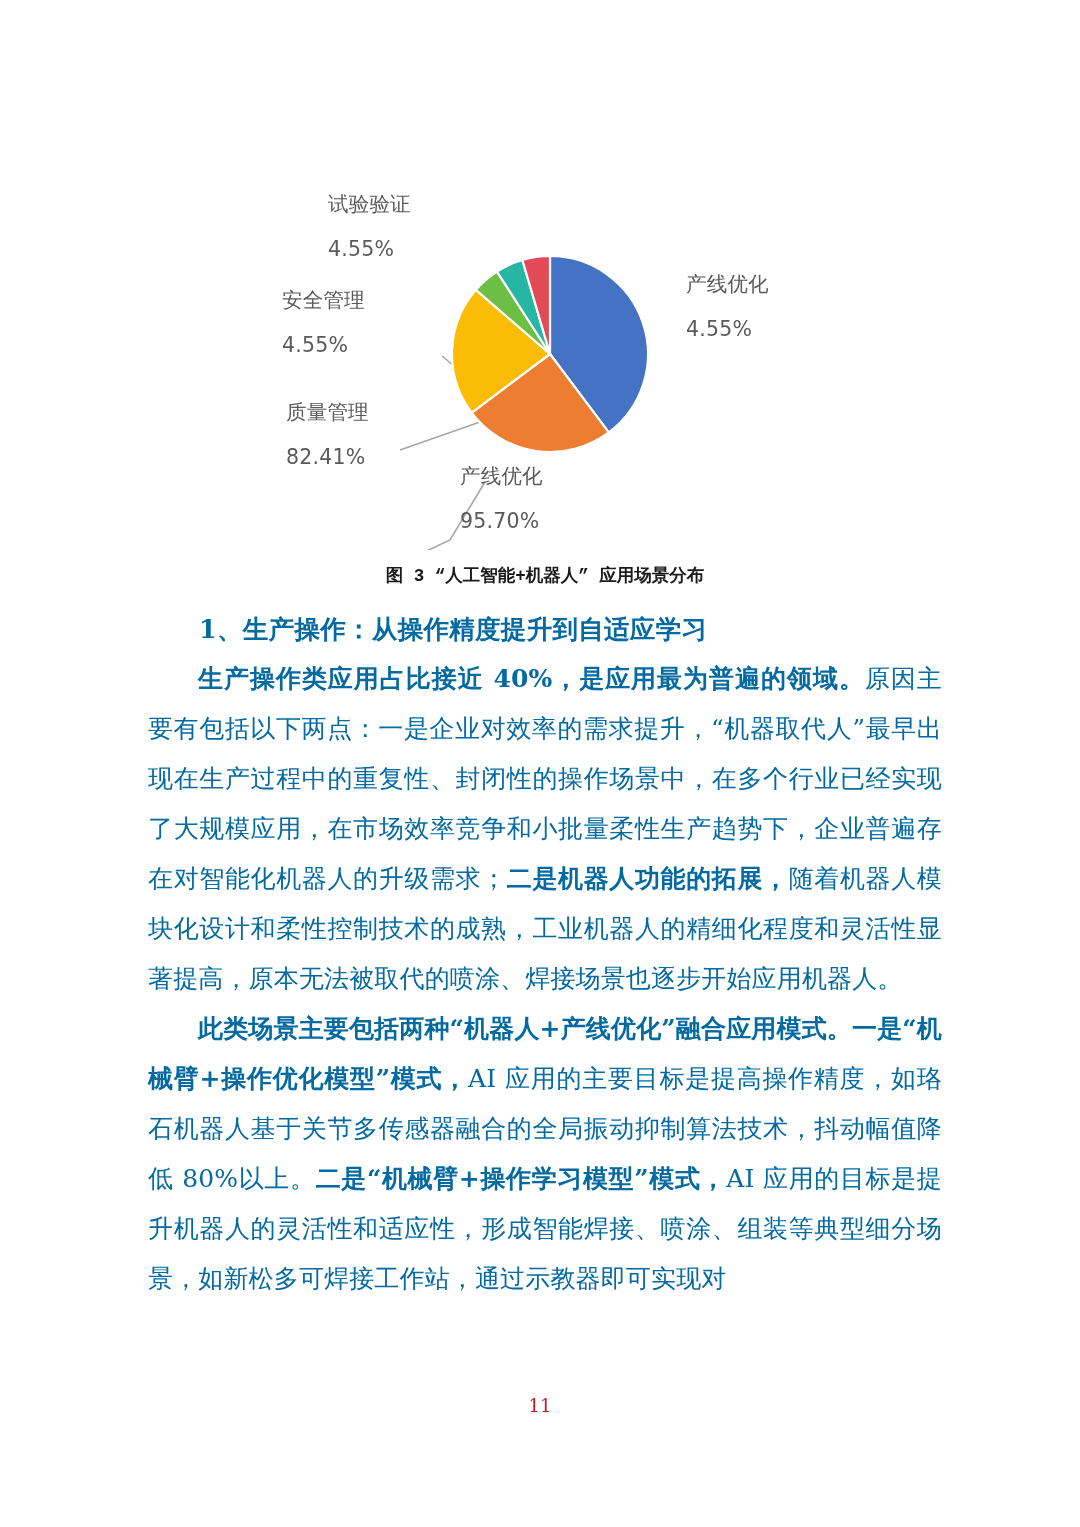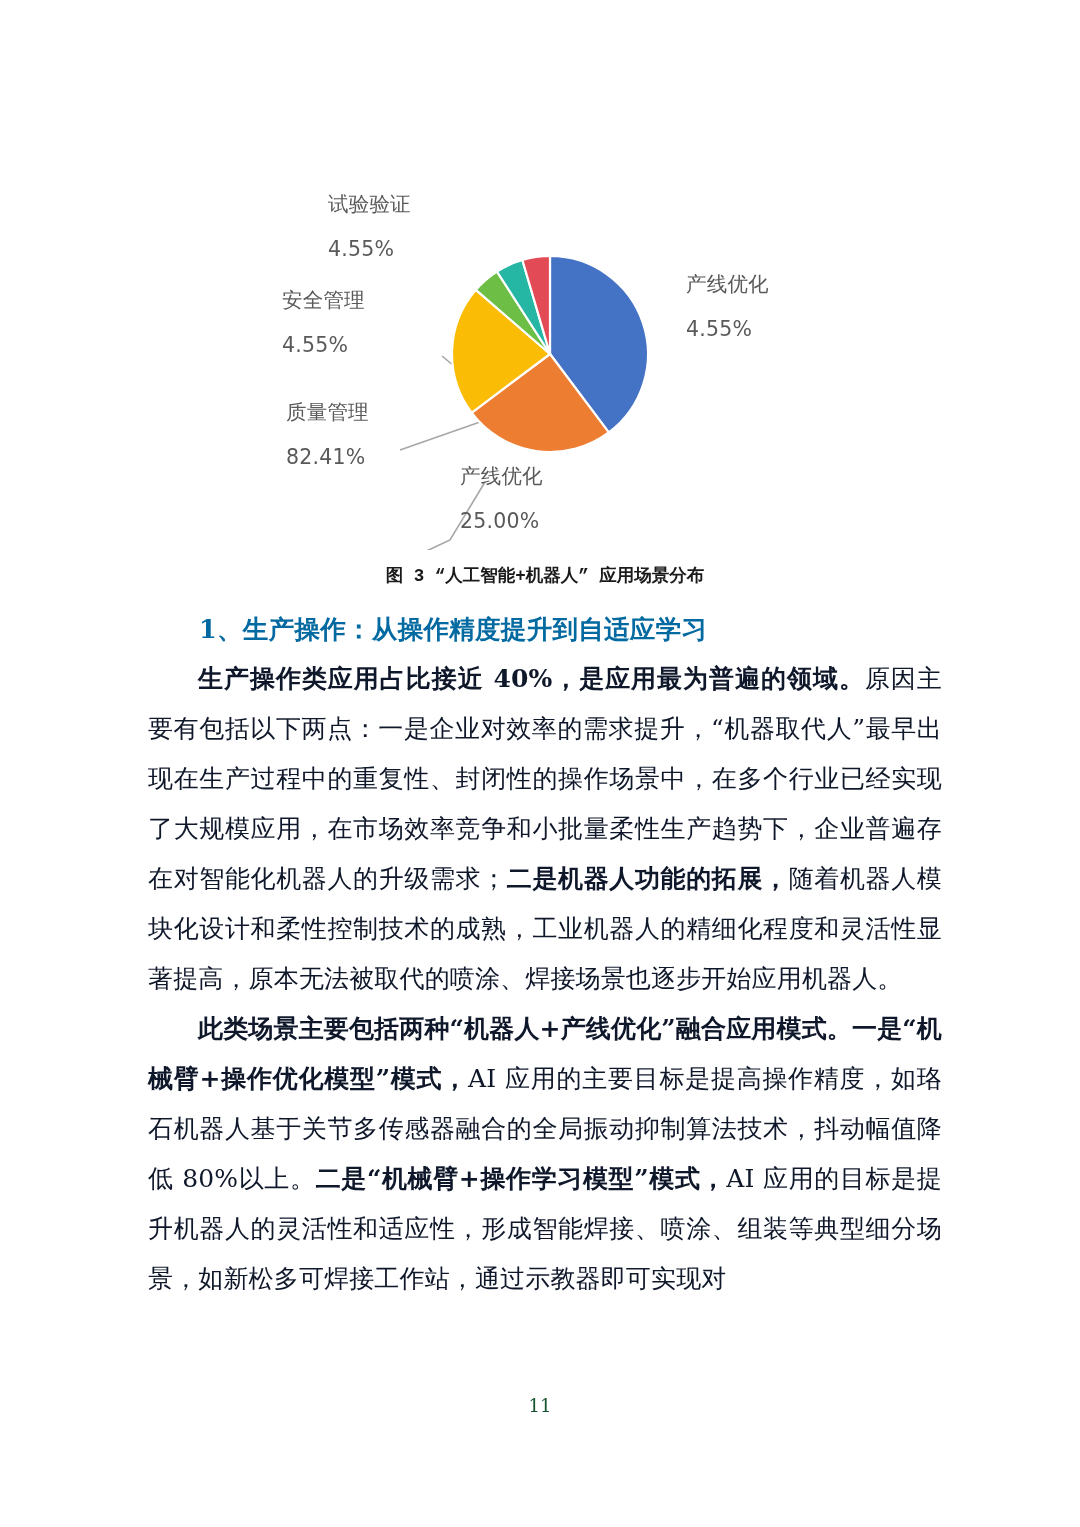--- a/index.html
+++ b/index.html
@@ -84,35 +84,35 @@
     letter-spacing: 0.3px;
   }
   p.para {
     font-family: "DejaVu Serif", "Liberation Serif", serif;
     font-size: 25px;
     line-height: 50px;
     margin: 0;
     text-indent: 2em;
     text-align: justify;
     text-justify: inter-ideograph;
-    color: #0f172a;
+    color: #0369a1;
     letter-spacing: 0.15px;
   }
   p.para b { font-weight: 700; }
 
   
   .page-number {
     position: absolute;
     left: 0;
     top: 1395px;
     width: 1080px;
     text-align: center;
     font-family: "DejaVu Serif", "Liberation Serif", serif;
     font-size: 18px;
-    color: #14532d;
+    color: #b91c1c;
   }
 </style>
 </head>
 <body>
 
 <div class="page">
 
   <div class="figure-wrap">
 
     <svg class="pie-svg" viewBox="0 0 790 400">
@@ -149,21 +149,21 @@
       <span class="lval">4.55%</span>
     </div>
 
     <div class="pie-label" style="left:136px; top:248px; width:160px;">
       <span class="lname">质量管理</span>
       <span class="lval">82.41%</span>
     </div>
 
     <div class="pie-label" style="left:310px; top:312px; width:170px;">
       <span class="lname">产线优化</span>
-      <span class="lval">25.00%</span>
+      <span class="lval">95.70%</span>
     </div>
 
   </div>
 
   <div class="fig-caption">图 3 “人工智能+机器人” 应用场景分布</div>
 
   <div class="body-block">
 
     <div class="h-sub">1、生产操作：从操作精度提升到自适应学习</div>
 

